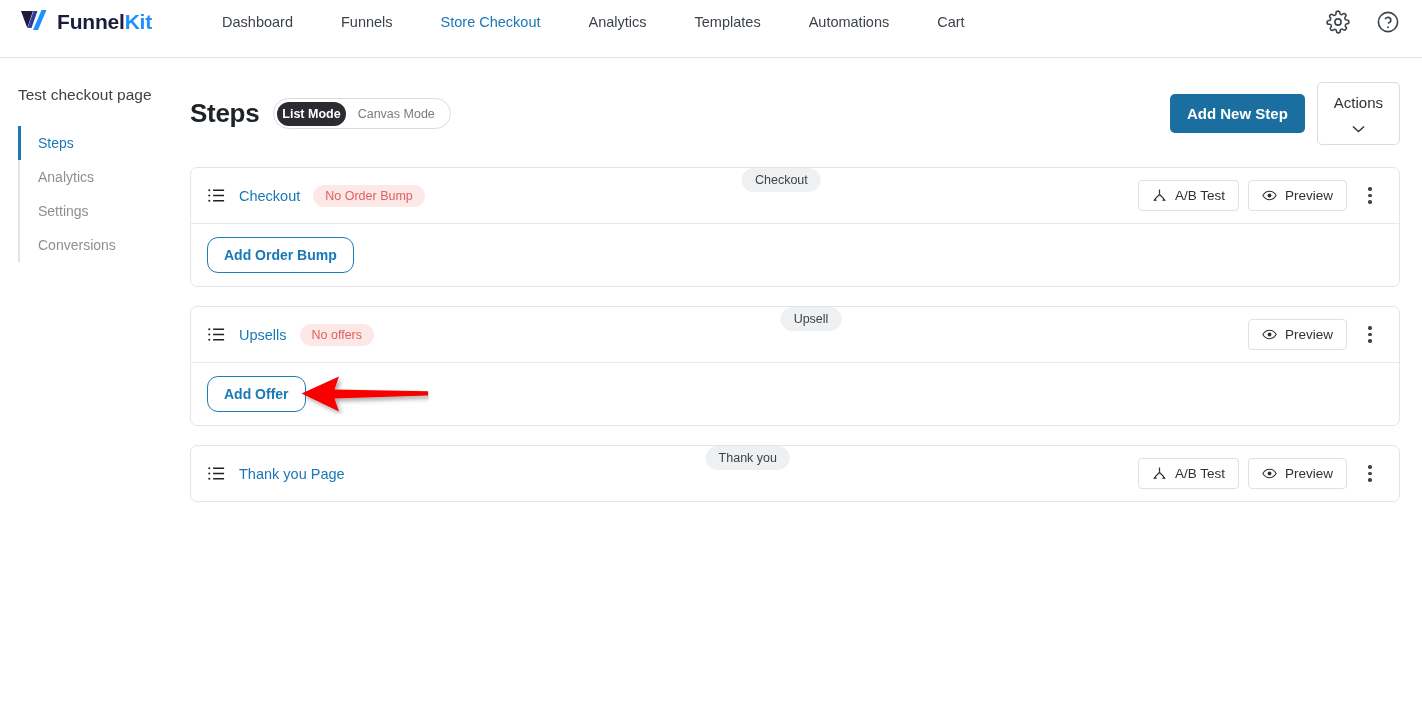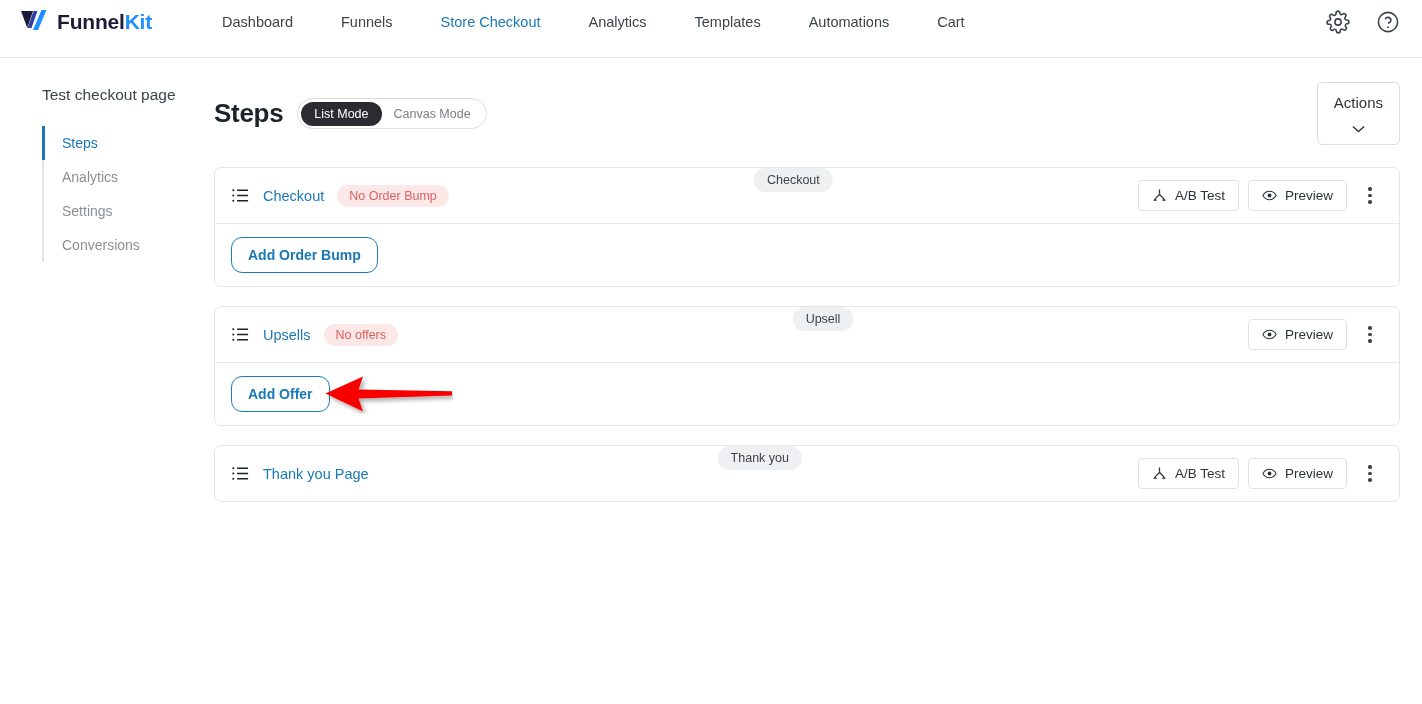--- a/index.html
+++ b/index.html
@@ -39,21 +39,21 @@
 
   .topbar-right {
     margin-left: auto;
     display: flex;
     align-items: center;
     gap: 26px;
   }
   .icon-btn { width: 24px; height: 24px; cursor: pointer; display: block; color: #3c434a; }
 
   
-  .body-wrap { display: flex; height: calc(704px - 58px); margin-left: 24px; }
+  .body-wrap { display: flex; height: calc(704px - 58px); }
 
   
   .sidebar { width: 190px; flex: 0 0 190px; padding: 28px 0 0 18px; }
   .sidebar-title {
     font-size: 15.5px;
     color: #3c434a;
     margin-bottom: 22px;
     white-space: nowrap;
   }
   .side-nav { border-left: 0; position: relative; }
@@ -81,22 +81,22 @@
     display: inline-flex;
     align-items: center;
     border: 1px solid #dcdcde;
     border-radius: 999px;
     padding: 3px;
     background: #fff;
     height: 31px;
   }
   .mode-pill {
     font-size: 12.5px;
-    font-weight: normal;
-    padding: 5px 13px;
+    font-weight: bold;
+    padding: 5px 5px;
     border-radius: 999px;
     color: #50575e;
     cursor: pointer;
     white-space: nowrap;
   }
   .mode-pill.active { background: #2b2b31; color: #ffffff; }
   .mode-pill.inactive { font-weight: normal; color: #787c82; padding: 5px 12px; }
 
   .head-actions { margin-left: auto; display: flex; align-items: center; gap: 12px; }
   .btn-primary {
@@ -274,20 +274,21 @@
 
     <div class="main-head">
       <div class="page-title">Steps</div>
 
       <div class="mode-toggle">
         <div class="mode-pill active">List Mode</div>
         <div class="mode-pill inactive">Canvas Mode</div>
       </div>
 
       <div class="head-actions">
+        <button class="btn-primary">Add New Step</button>
         <button class="btn-secondary">
           <span>Actions</span>
           <svg class="chev" viewBox="0 0 14 8" fill="none" stroke="#2c3338" stroke-width="1.5">
             <path d="M1 1.3 L7 6.7 L13 1.3"></path>
           </svg>
         </button>
       </div>
     </div>
 
     <div class="steps">

